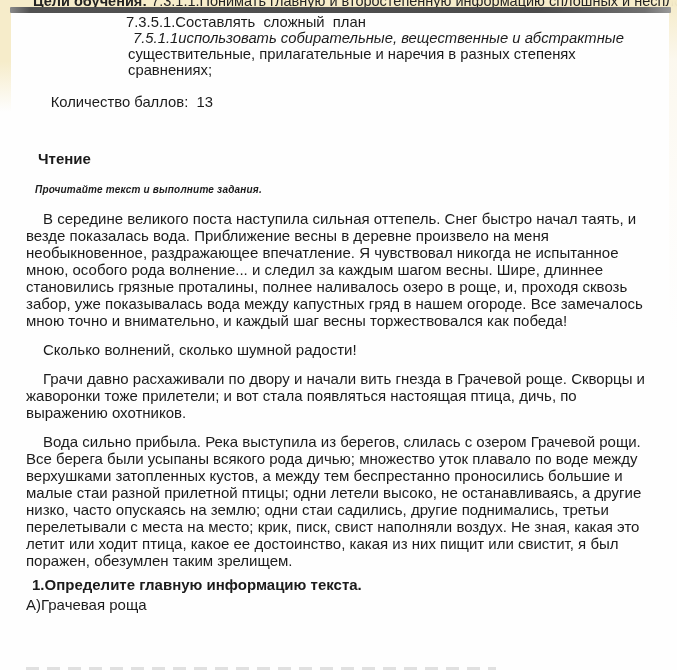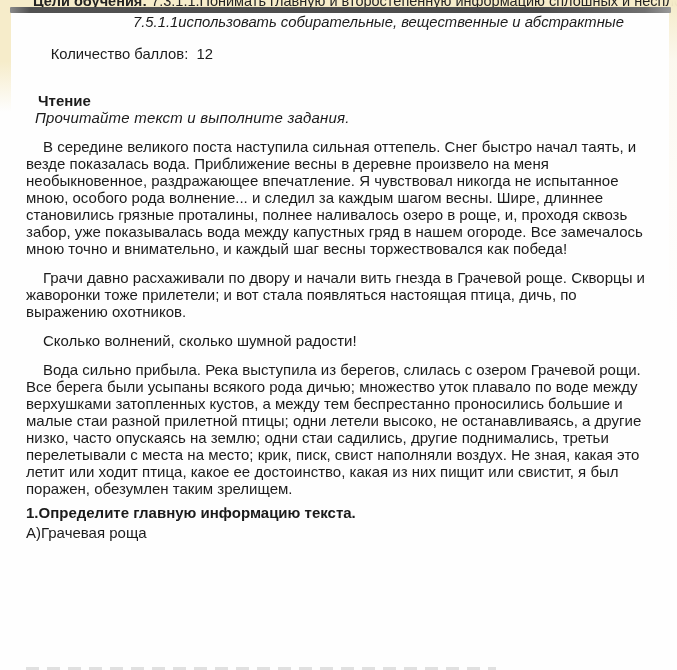--- a/index.html
+++ b/index.html
@@ -22,24 +22,24 @@
   .cut-line b{font-weight:bold;}
 
   .content{position:absolute;top:13px;left:0;right:0;padding:1px 30px 0 26px;
     font-size:15px;line-height:17px;z-index:1;}
   .obj-line{font-size:14.8px;line-height:16px;white-space:pre-wrap;}
   .ind-a{padding-left:100px;}
   .ind-b{padding-left:107px;font-style:italic;}
   .ind-c{padding-left:102px;}
   .score-line{font-size:14.8px;line-height:16px;white-space:pre-wrap;}
   .score-line .lbl{font-weight:normal;}
-  .section-title{font-weight:bold;margin-top:14px;padding-left:12px;font-size:15px;}
-  .instruction{font-weight:normal;font-style:italic;padding-left:9px;font-size:15px;letter-spacing:.2px;}
+  .section-title{font-weight:bold;margin-top:24px;padding-left:12px;font-size:15px;}
+  .instruction{font-weight:bold;font-style:italic;margin-top:14px;padding-left:9px;font-size:10px;letter-spacing:.2px;}
   p.para{margin:12px 0 0 0;text-indent:17px;}
-  .q-title{font-weight:bold;margin-top:7px;font-size:15px;}
+  .q-title{font-weight:bold;margin-top:7px;font-size:15px;margin-left:6px;}
   .options{margin-top:2px;}
   .option{line-height:19px;}
   .bottom-smudge{position:absolute;bottom:0;left:26px;width:470px;height:3px;opacity:.16;z-index:1;
     background:repeating-linear-gradient(90deg,#444 0 13px, transparent 13px 21px);}
 </style>
 </head>
 <body>
 
 <div class="page">
 
@@ -47,33 +47,35 @@
   <div class="shadow-band"></div>
   <div class="edge-left"></div>
   <div class="edge-right"></div>
 
   <div class="cut-line">
     <b>Цели обучения:</b><span> 7.3.1.1.Понимать главную и второстепенную информацию сплошных и несплошных</span>
   </div>
 
   <div class="content">
 
+    <div class="obj-line ind-a">7.3.5.1.Составлять  сложный  план</div>
     <div class="obj-line ind-b">7.5.1.1использовать собирательные, вещественные и абстрактные</div>
+    <div class="obj-line ind-c">существительные, прилагательные и наречия в разных степенях сравнениях;</div>
 
     <div class="score-line">
-      <span class="lbl">Количество баллов:</span><span>  12</span>
+      <span class="lbl">Количество баллов:</span><span>  13</span>
     </div>
 
     <div class="section-title">Чтение</div>
 
     <div class="instruction">Прочитайте текст и выполните задания.</div>
 
     <p class="para">В середине великого поста наступила сильная оттепель. Снег быстро начал таять, и везде показалась вода. Приближение весны в деревне произвело на меня необыкновенное, раздражающее впечатление. Я чувствовал никогда не испытанное мною, особого рода волнение... и следил за каждым шагом весны. Шире, длиннее становились грязные проталины, полнее наливалось озеро в роще, и, проходя сквозь забор, уже показывалась вода между капустных гряд в нашем огороде. Все замечалось мною точно и внимательно, и каждый шаг весны торжествовался как победа!</p>
+    <p class="para">Сколько волнений, сколько шумной радости!</p>
     <p class="para">Грачи давно расхаживали по двору и начали вить гнезда в Грачевой роще. Скворцы и жаворонки тоже прилетели; и вот стала появляться настоящая птица, дичь, по выражению охотников.</p>
-    <p class="para">Сколько волнений, сколько шумной радости!</p>
     <p class="para">Вода сильно прибыла. Река выступила из берегов, слилась с озером Грачевой рощи. Все берега были усыпаны всякого рода дичью; множество уток плавало по воде между верхушками затопленных кустов, а между тем беспрестанно проносились большие и малые стаи разной прилетной птицы; одни летели высоко, не останавливаясь, а другие низко, часто опускаясь на землю; одни стаи садились, другие поднимались, третьи перелетывали с места на место; крик, писк, свист наполняли воздух. Не зная, какая это летит или ходит птица, какое ее достоинство, какая из них пищит или свистит, я был поражен, обезумлен таким зрелищем.</p>
 
     <div class="q-title">1.Определите главную информацию текста.</div>
 
     <div class="options">
       <div class="option">А)Грачевая роща</div>
 
     </div>
 
   </div>

